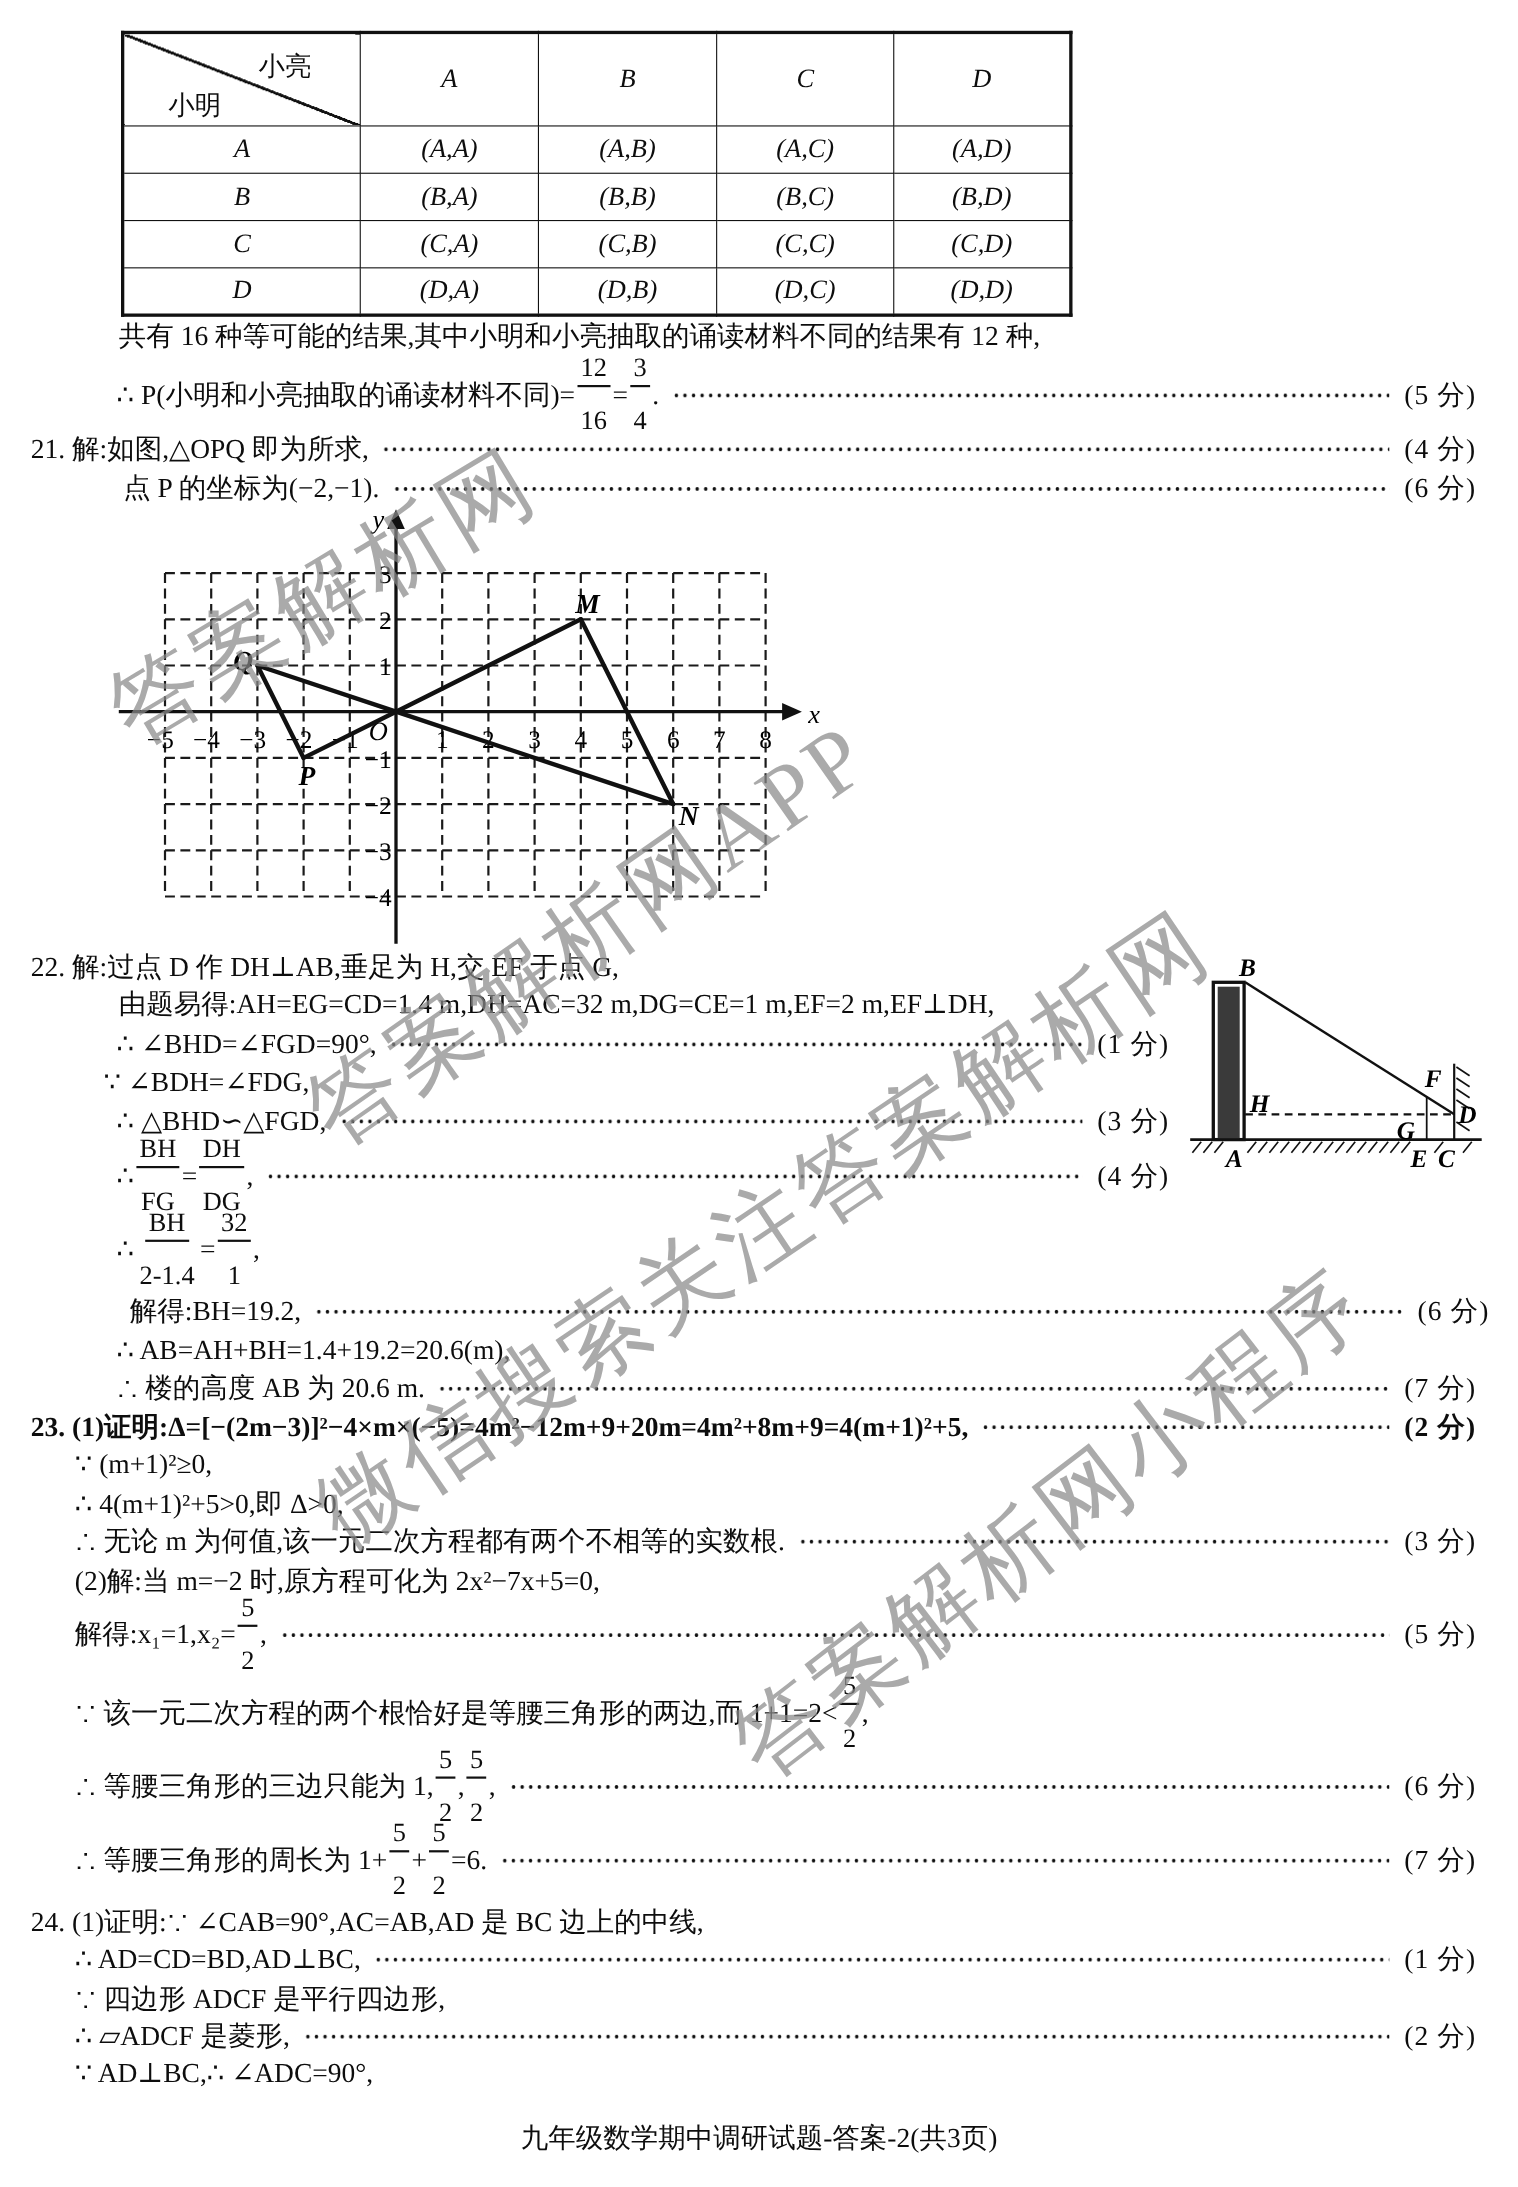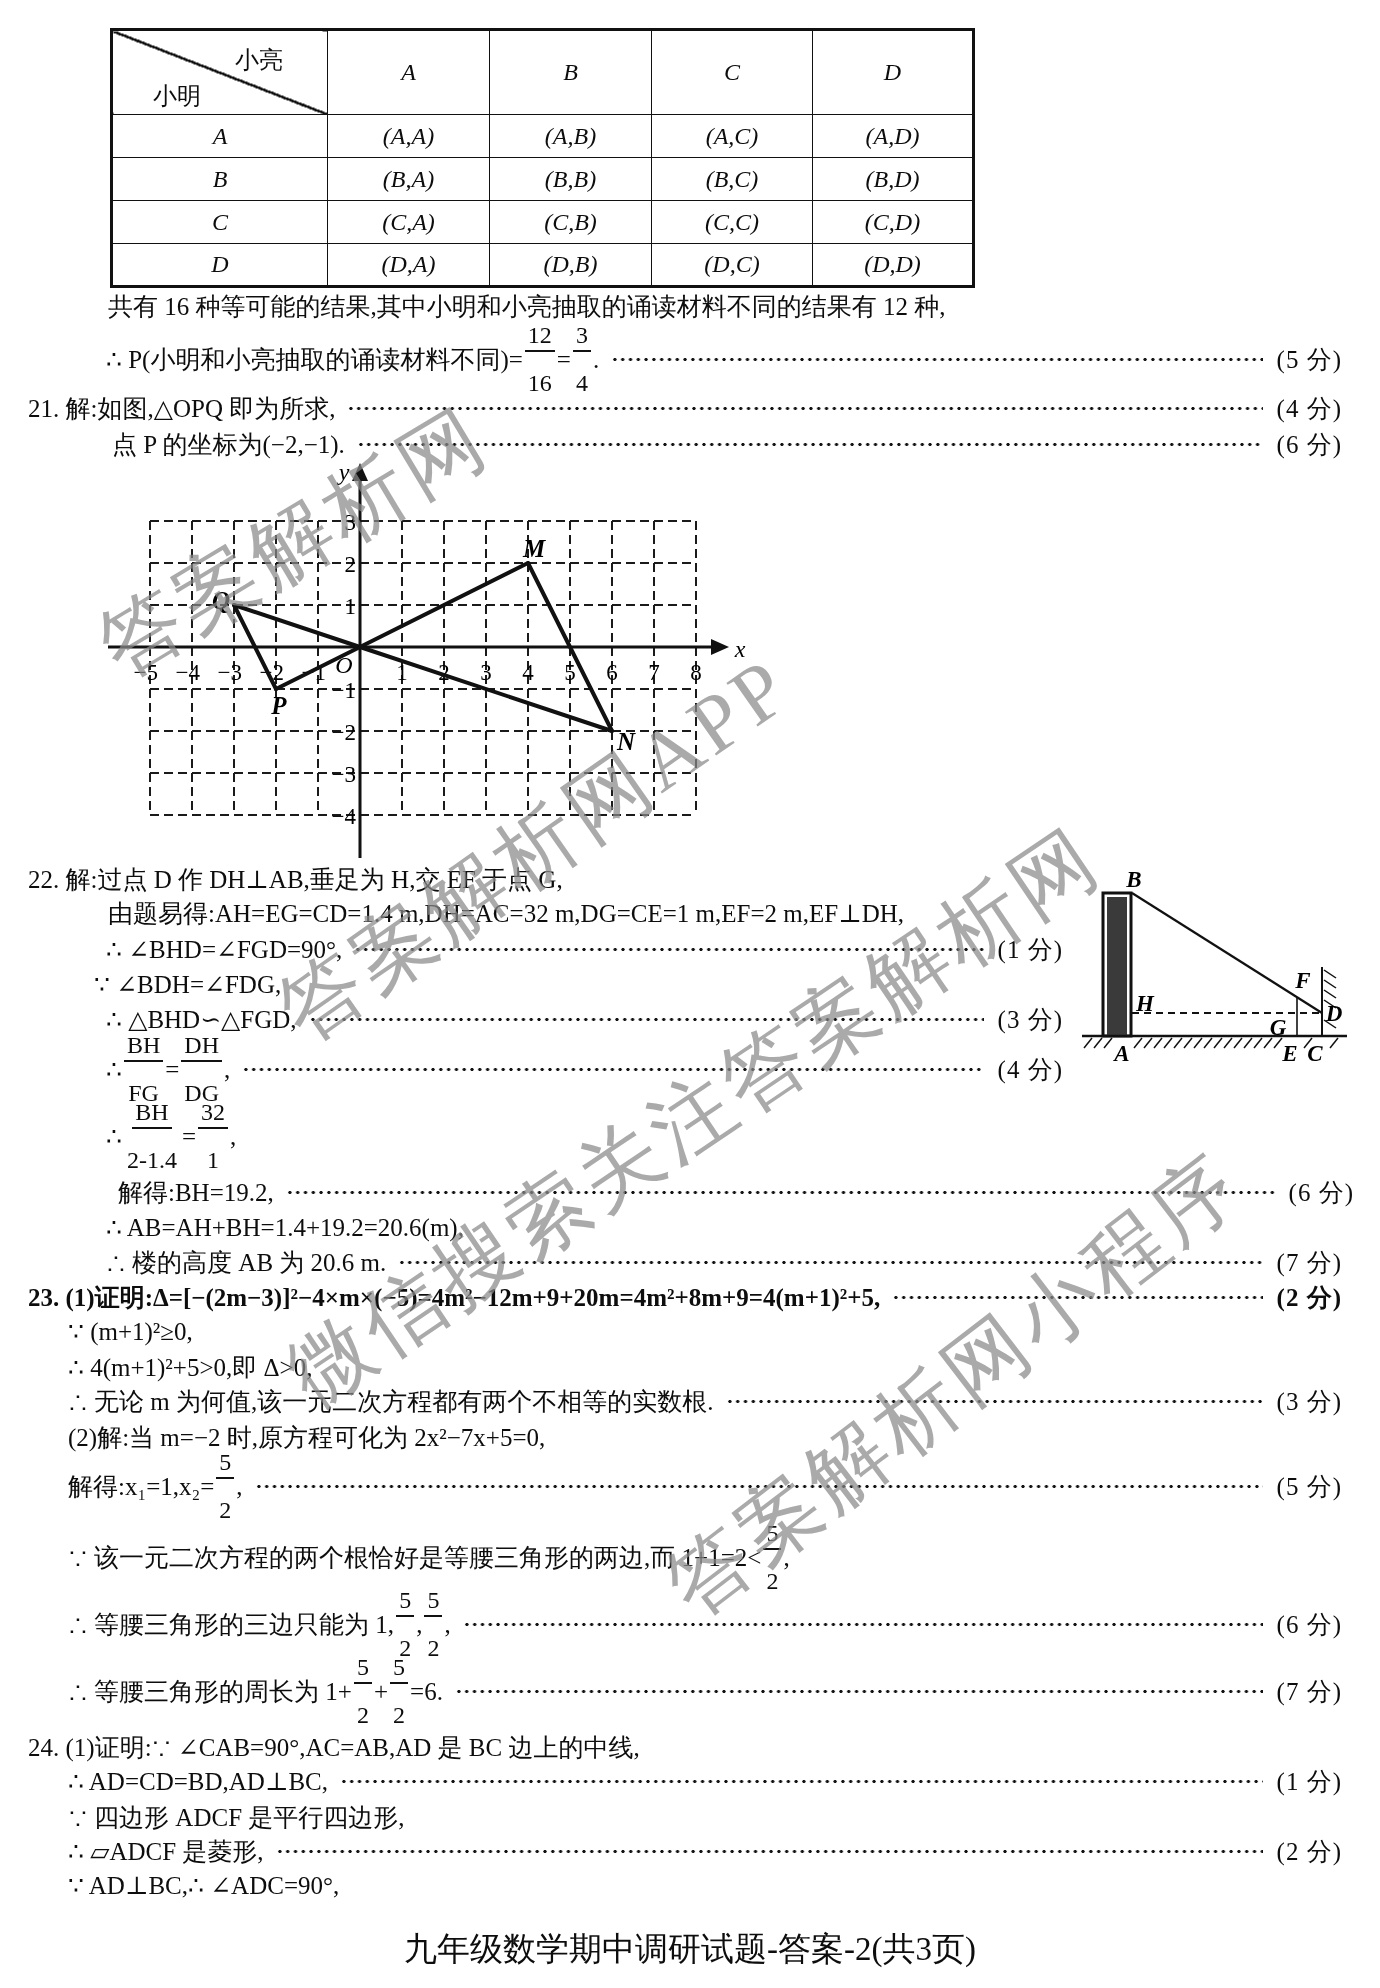--- a/index.html
+++ b/index.html
@@ -9,21 +9,21 @@
 .dots{flex:1 1 auto;min-width:24px;height:5px;margin:0 14px 0 12px;background-image:radial-gradient(circle at 50% 50%,#111 1.35px,rgba(0,0,0,0) 1.9px);background-size:7.8px 5px;background-repeat:repeat-x;background-position:left center;}
 .score{flex:0 0 auto;letter-spacing:1px;}
 .frac{display:inline-flex;flex-direction:column;align-items:center;vertical-align:middle;line-height:1;font-size:24px;margin:0 2px;gap:16px;}
 .frac .num{padding:0 3px 3px;border-bottom:2px solid #111;}
 .frac .den{padding:3px 3px 0;}
 table.res{position:absolute;left:110px;top:28px;border-collapse:collapse;border:3px solid #111;font-size:24px;table-layout:fixed;}
 table.res td{border:1.5px solid #111;text-align:center;vertical-align:middle;padding:0;font-style:italic;}
 table.res td.corner{position:relative;font-style:normal;background:linear-gradient(to top right,rgba(0,0,0,0) calc(50% - 1.3px),#111 calc(50% - 1.3px),#111 calc(50% + 1.3px),rgba(0,0,0,0) calc(50% + 1.3px));}
 .corner-top{position:absolute;left:122px;top:13px;}
 .corner-bottom{position:absolute;left:40px;top:49px;}
-.footer{position:absolute;left:0;top:1927px;width:1380px;text-align:center;font-size:33px;}
+.footer{position:absolute;left:0;top:1927px;width:1380px;text-align:center;font-size:25px;}
 svg.layer{position:absolute;left:0;top:0;width:1380px;height:1988px;pointer-events:none;}
 svg text{font-family:"Liberation Serif","DejaVu Serif",serif;}
 .wm{font-size:82px;fill:#8a8a8a;opacity:.72;letter-spacing:5px;}
 </style>
 </head>
 <body>
 
 <div class="page">
 
   <table class="res">

